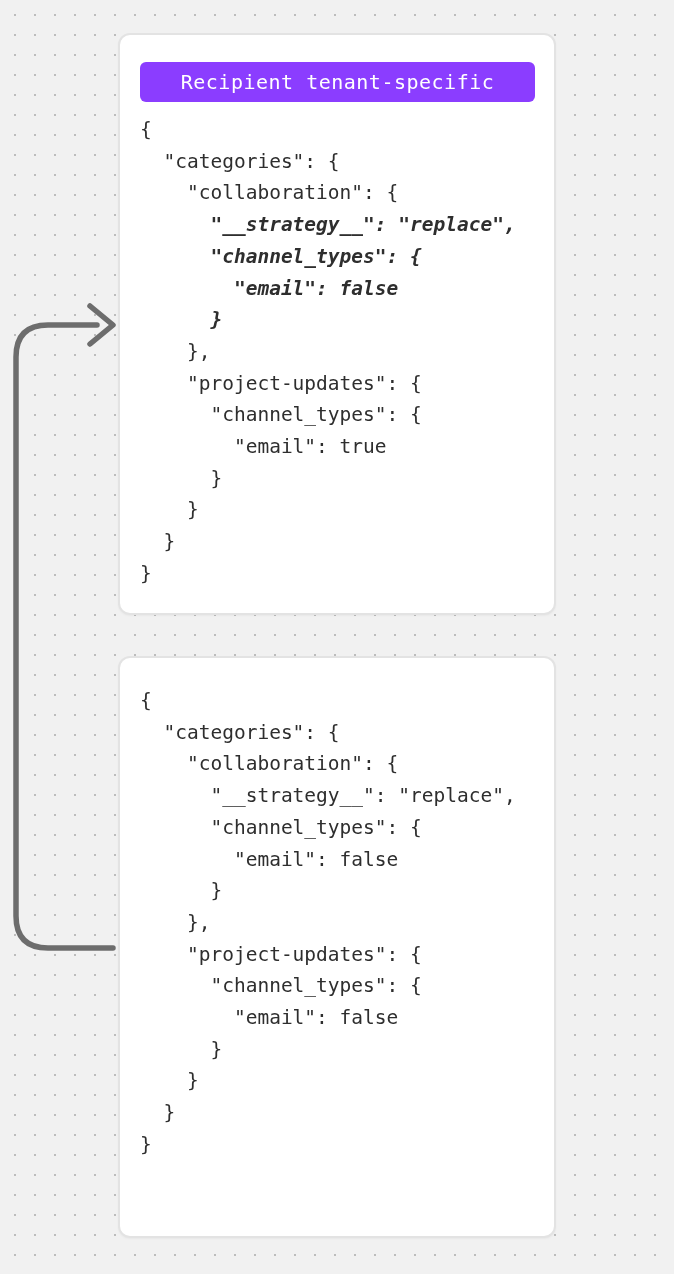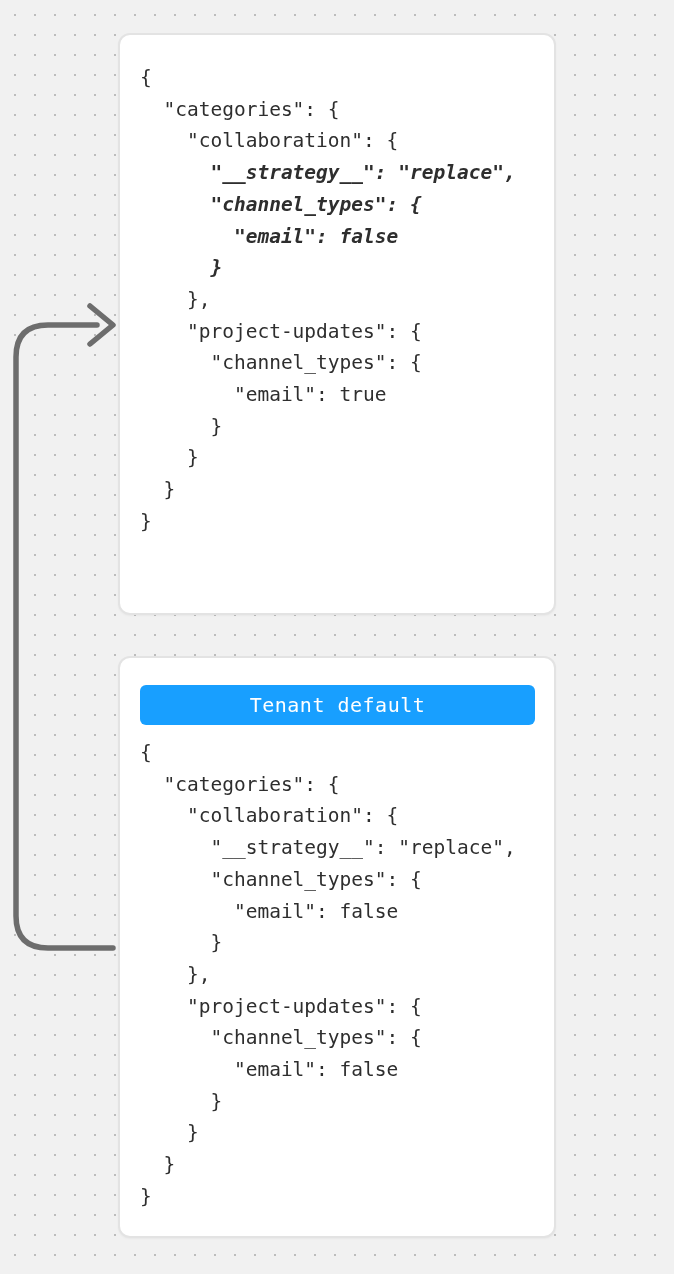--- a/index.html
+++ b/index.html
@@ -60,43 +60,43 @@
 <body>
 
 <div class="canvas">
 
   <svg class="arrow-svg" viewBox="0 0 674 1274" fill="none" xmlns="http://www.w3.org/2000/svg">
     <path d="M113 948 L48 948 Q16 948 16 916 L16 357 Q16 325 48 325 L97 325" stroke-width="5.5" stroke-linecap="round" stroke-linejoin="round" stroke="#6d6d6d"></path>
     <path d="M90 306 L113 325 L90 344" stroke-width="5.5" stroke-linecap="round" stroke-linejoin="round" stroke="#6d6d6d"></path>
   </svg>
 
   <div class="card top">
+    <div class="badge" style="background-color: rgb(139, 61, 255);">
+      <span>Recipient tenant-specific</span>
+    </div>
     <div class="code-block">
         <div class="code-line">{</div>
         <div class="code-line">  "categories": {</div>
         <div class="code-line">    "collaboration": {</div>
         <div class="code-line em">      "__strategy__": "replace",</div>
         <div class="code-line em">      "channel_types": {</div>
         <div class="code-line em">        "email": false</div>
         <div class="code-line em">      }</div>
         <div class="code-line">    },</div>
         <div class="code-line">    "project-updates": {</div>
         <div class="code-line">      "channel_types": {</div>
         <div class="code-line">        "email": true</div>
         <div class="code-line">      }</div>
         <div class="code-line">    }</div>
         <div class="code-line">  }</div>
         <div class="code-line">}</div>
       </div>
   </div>
 
   <div class="card bottom">
-    <div class="badge" style="background-color: rgb(24, 159, 255);">
-      <span>Tenant default</span>
-    </div>
     <div class="code-block">
         <div class="code-line">{</div>
         <div class="code-line">  "categories": {</div>
         <div class="code-line">    "collaboration": {</div>
         <div class="code-line">      "__strategy__": "replace",</div>
         <div class="code-line">      "channel_types": {</div>
         <div class="code-line">        "email": false</div>
         <div class="code-line">      }</div>
         <div class="code-line">    },</div>
         <div class="code-line">    "project-updates": {</div>

